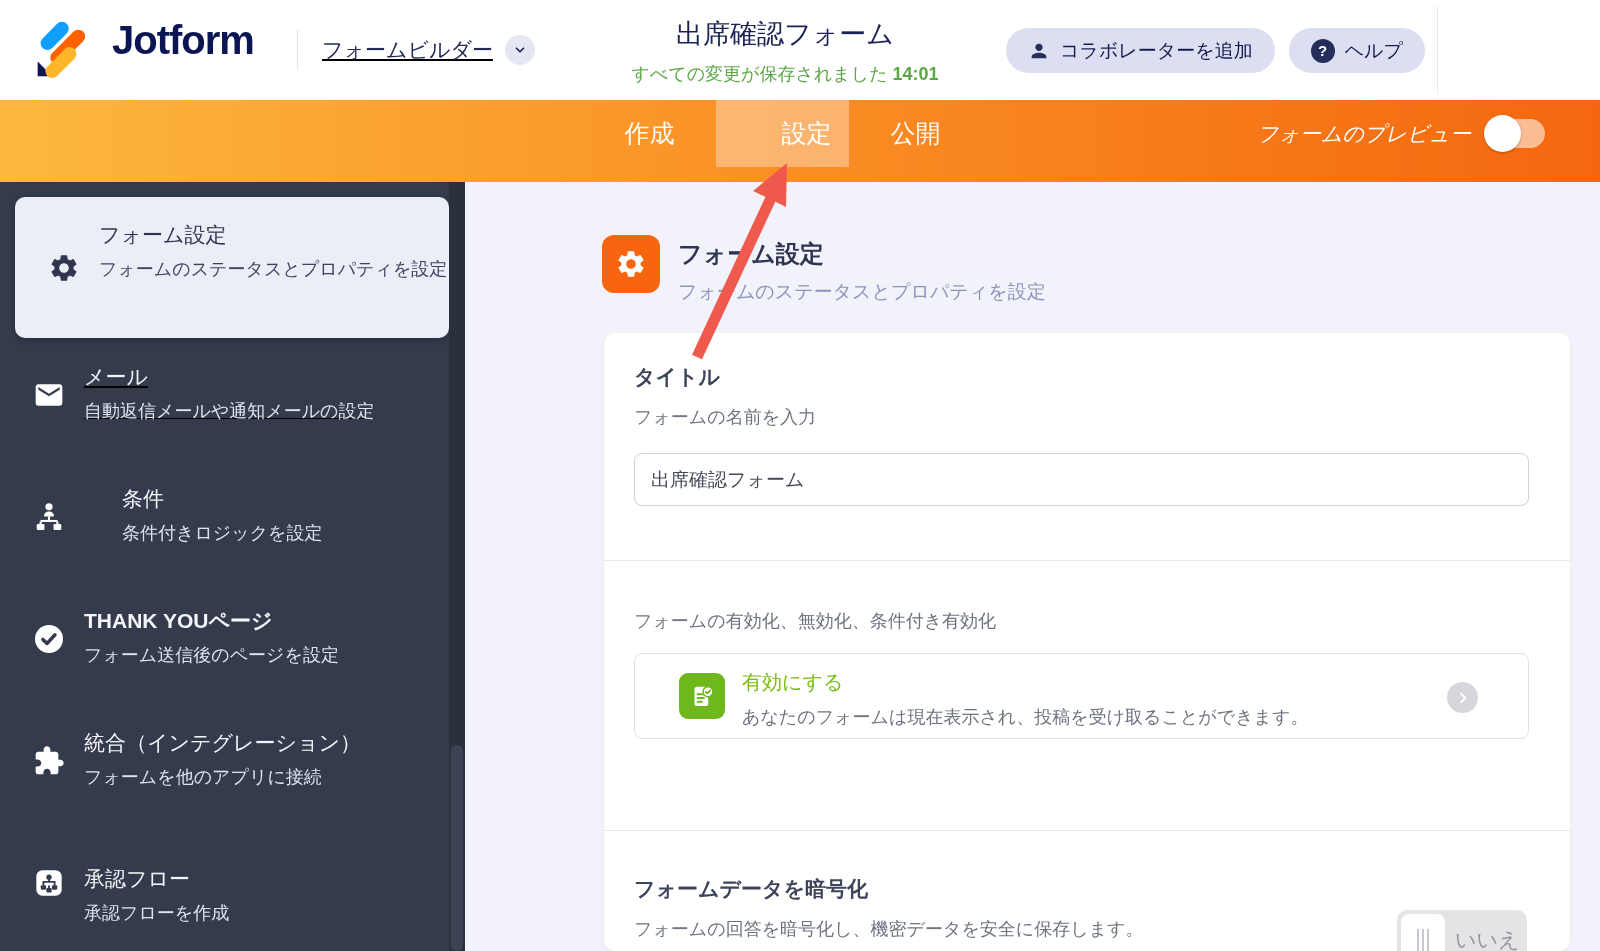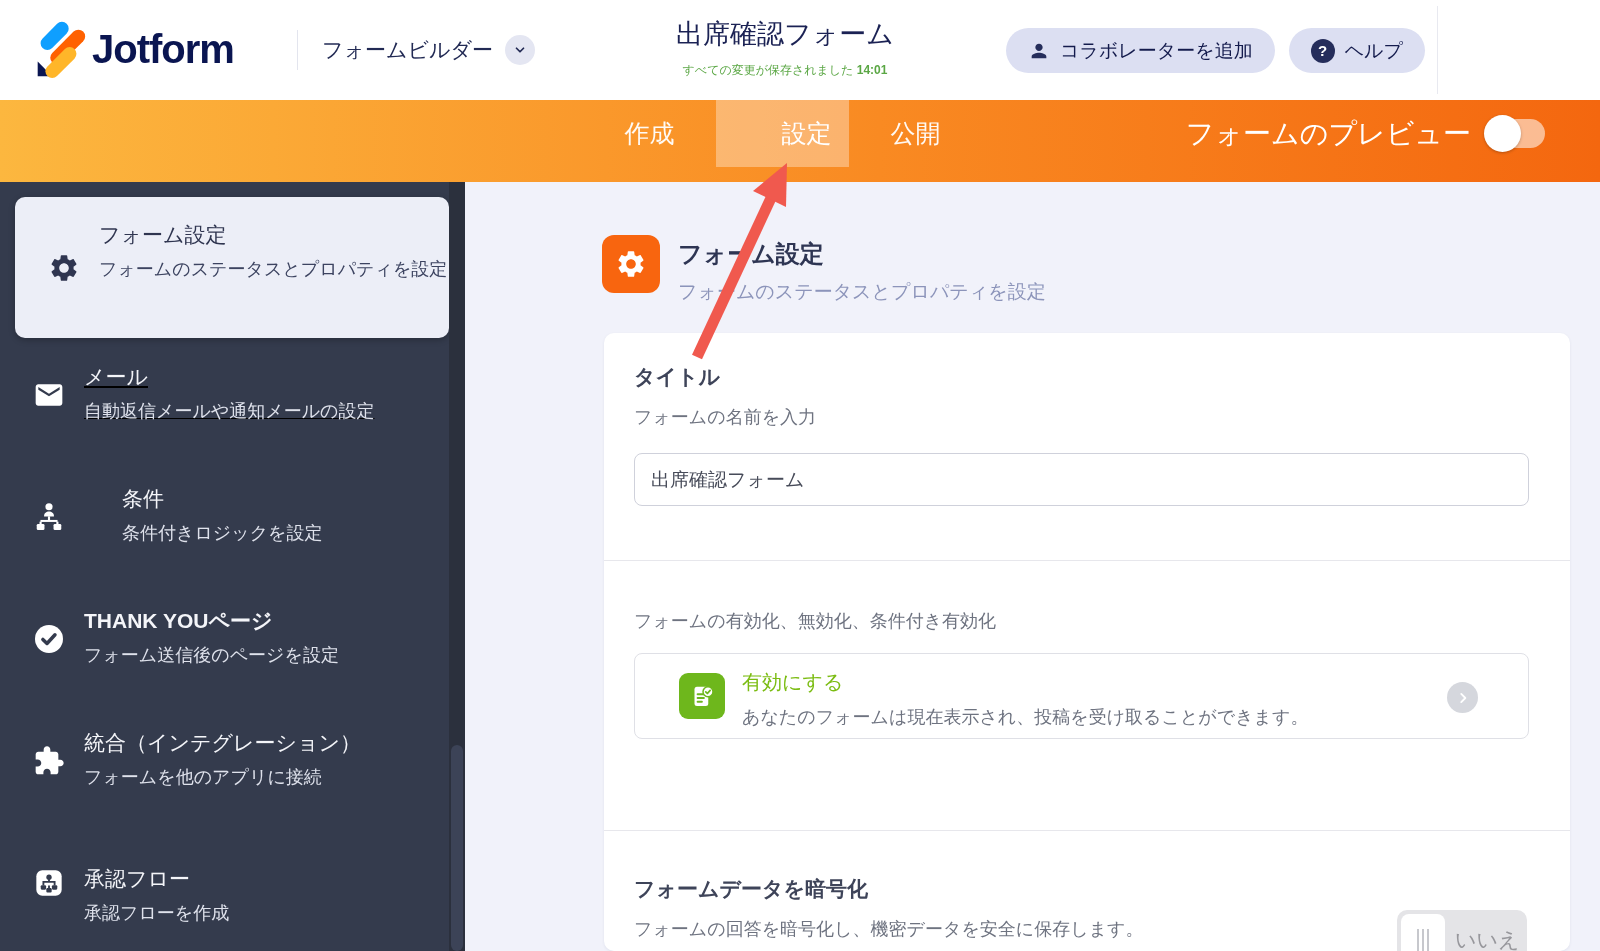--- a/index.html
+++ b/index.html
@@ -4,48 +4,48 @@
 <style>
   * { margin:0; padding:0; box-sizing:border-box; }
   html,body { background:#fff; }
   .screen {
     position:relative; width:1600px; height:951px; overflow:hidden;
     font-family:"Liberation Sans","DejaVu Sans",sans-serif; background:#fff;
   }
 
   
   .header { position:absolute; left:0; top:0; width:1600px; height:100px; background:#fff; z-index:5; }
-  .logo-group { position:absolute; left:28px; top:18px; display:flex; align-items:center; gap:2px; }
+  .logo-group { position:absolute; left:28px; top:18px; display:flex; align-items:flex-start; gap:22px; }
   .logo-mark { width:62px; height:62px; }
   .logo-text { font-size:40px; font-weight:800; color:#0A1551; letter-spacing:-1px; }
   .logo-divider { position:absolute; left:297px; top:30px; width:1px; height:40px; background:#E3E5EE; }
-  .builder-group { position:absolute; left:322px; top:0; height:100px; display:flex; align-items:center; gap:12px; }
+  .builder-group { position:absolute; left:322px; top:0; height:100px; display:flex; align-items:center; gap:12px;text-decoration:underline; }
   .builder-label { font-size:21px; color:#222A54; }
   .chev-btn { width:30px; height:30px; border-radius:50%; background:#E4E6F2; display:flex; align-items:center; justify-content:center; cursor:pointer; }
 
   .title-group { position:absolute; left:470px; width:630px; top:0; height:100px; text-align:center; }
   .form-title { margin-top:16px; font-size:27px; font-weight:500; color:#1B2254; }
-  .save-line { margin-top:10px; font-size:12px; color:#5BA745; }
+  .save-line { margin-top:10px; font-size:18px; color:#5BA745; }
   .save-time { font-weight:700; }
 
   .header-actions { position:absolute; right:175px; top:28px; display:flex; gap:14px; }
   .pill-btn { height:45px; background:#DCDFF2; border-radius:23px; display:flex; align-items:center; gap:10px;
               padding:0 22px; font-size:19px; color:#141B4D; cursor:pointer; white-space:nowrap; }
   .q-circle { width:24px; height:24px; border-radius:50%; background:#252D5B; color:#fff; font-size:15px; font-weight:700;
               display:flex; align-items:center; justify-content:center; }
   .header-right-divider { position:absolute; left:1437px; top:6px; width:1px; height:88px; background:#E8E9F0; }
 
   
   .navbar { position:absolute; left:0; top:100px; width:1600px; height:82px;
             background:linear-gradient(90deg,#FCB73F 0%,#F98A22 55%,#F4670F 100%); z-index:4; }
   .tabs { position:absolute; left:583px; top:0; height:67px; display:flex; }
   .tab { width:133px; height:67px; line-height:67px; text-align:center; font-size:25px; color:rgba(255,255,255,0.95); cursor:pointer; }
   .tab.active { background:rgba(255,255,255,0.34); color:#fff;padding-left:48px; }
   .preview-group { position:absolute; right:55px; top:0; height:67px; display:flex; align-items:center; gap:16px; }
-  .preview-label { font-size:28px; color:#fff; }
+  .preview-label { font-size:21px; color:#fff;font-style:italic; }
   .switch { position:relative; width:58px; height:29px; border-radius:15px; background:rgba(255,255,255,0.55); cursor:pointer; }
   .switch .knob { position:absolute; left:-3px; top:-4px; width:37px; height:37px; border-radius:50%; background:#fff;
                   box-shadow:0 1px 3px rgba(0,0,0,0.25); }
 
   
   .sidebar { position:absolute; left:0; top:167px; width:465px; height:784px; background:#343B4D; z-index:3; }
   .side-scroll-track { position:absolute; right:0; top:0; width:16px; height:784px; background:#2B303D; }
   .side-scroll-thumb { position:absolute; right:2px; top:578px; width:12px; height:206px; border-radius:6px; background:#3C4357; }
   .side-item { position:absolute; left:0; width:449px; cursor:pointer; }
   .side-item .icon-col { position:absolute; left:33px; top:50%; transform:translateY(-50%); width:32px; height:32px; }

